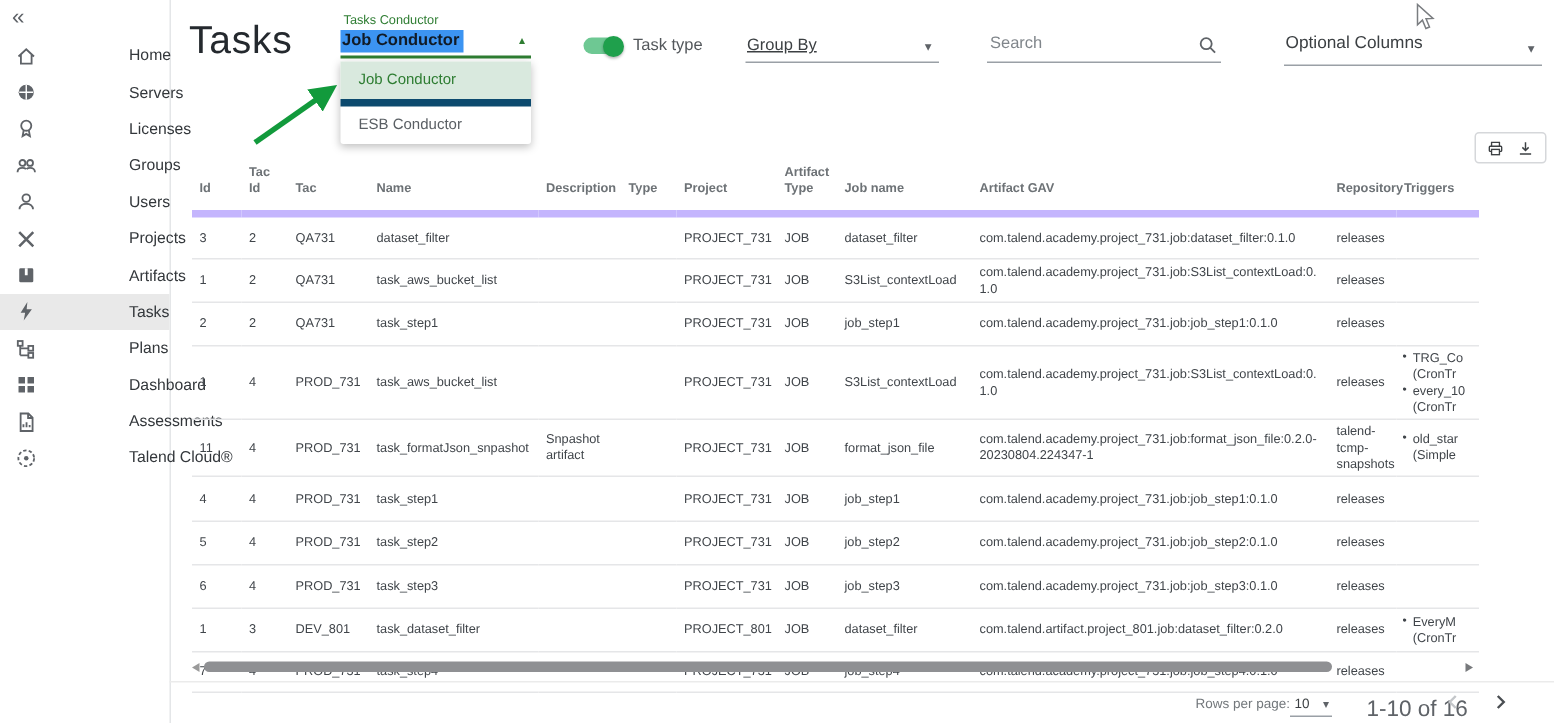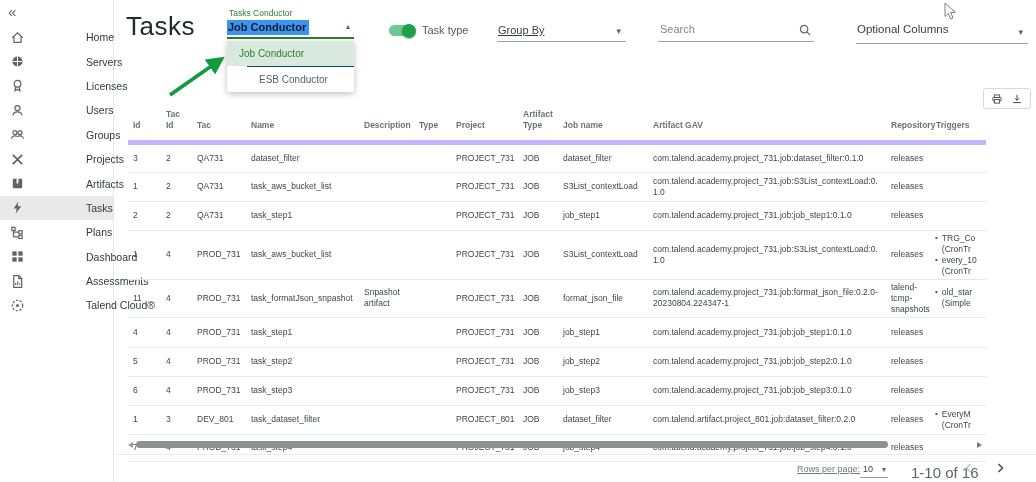--- a/index.html
+++ b/index.html
@@ -17,21 +17,21 @@
   .side-icon{width:15px;height:15px;color:#5f6368;flex:0 0 15px;}
 
   
   .page-title{position:absolute;left:126px;top:11px;font-size:26px;color:#24292e;letter-spacing:.5px;}
   .cond-label{position:absolute;left:229px;top:8px;font-size:8.5px;color:var(--accent-green);}
   .cond-select{position:absolute;left:227px;top:19px;width:127px;height:18px;border-bottom:2px solid var(--accent-green);cursor:pointer;}
   .cond-value{position:absolute;left:0;top:1px;font-size:11px;font-weight:bold;background:var(--selection-blue);color:#111b26;padding:1px 3px 2px 1px;}
   .cond-caret{position:absolute;right:4px;top:3px;font-size:8px;color:var(--accent-green);}
   .cond-menu{position:absolute;left:227px;top:41px;width:127px;background:#fff;box-shadow:0 2px 6px rgba(0,0,0,.25);border-radius:0 0 2px 2px;z-index:5;}
   .cond-menu .opt{height:25px;display:flex;align-items:center;padding-left:12px;font-size:10px;color:#5a5f64;cursor:pointer;}
-  .cond-menu .opt+.opt{border-top:1px solid #0c4a6e;margin-left:20px;}
+  .cond-menu .opt+.opt{border-top:5px solid #0c4a6e;}
   .cond-menu .opt.selected{background:var(--menu-selected-bg);color:var(--accent-green);}
 
   .annot{position:absolute;left:164px;top:50px;width:72px;height:50px;z-index:4;}
 
   
   .toggle{position:absolute;left:389px;top:25px;width:25px;height:11px;border-radius:6px;background:var(--toggle-track-green);cursor:pointer;}
   .toggle .knob{position:absolute;right:-2px;top:-1.5px;width:14px;height:14px;border-radius:50%;background:var(--toggle-green);box-shadow:0 1px 2px rgba(0,0,0,.3);}
   .toggle-label{position:absolute;left:422px;top:24px;font-size:11px;color:#53575b;}
   .groupby{position:absolute;left:497px;top:20px;width:129px;height:21px;border-bottom:1px solid #9aa0a6;font-size:11px;color:#3c4043;cursor:pointer;}
   .groupby>span:first-child{position:absolute;left:1px;top:4px;text-decoration:underline;}
@@ -60,21 +60,21 @@
   .trig+.trig{margin-top:1px;}
 
   
   .hscroll{position:absolute;left:128px;top:441px;width:858px;height:9px;}
   .sb-left{position:absolute;left:0;top:1px;width:0;height:0;border-top:3.5px solid transparent;border-bottom:3.5px solid transparent;border-right:5px solid #9a9a9a;cursor:pointer;}
   .sb-thumb{position:absolute;left:8px;top:0;width:752px;height:7px;border-radius:3.5px;background:#8f9093;cursor:pointer;}
   .sb-right{position:absolute;left:849px;top:1px;width:0;height:0;border-top:3.5px solid transparent;border-bottom:3.5px solid transparent;border-left:5px solid #77797c;cursor:pointer;}
   .footline{position:absolute;left:113px;top:454px;width:923px;border-top:1px solid #ebebeb;}
 
   
-  .rpp-label{position:absolute;left:797px;top:464px;font-size:9px;color:#73787c;text-decoration:underline;}
+  .rpp-label{position:absolute;left:797px;top:464px;font-size:9px;color:#73787c;}
   .rpp-select{position:absolute;left:860px;top:461px;width:28px;height:16px;border-bottom:1px solid #9aa0a6;font-size:9px;color:#3c4043;cursor:pointer;}
   .rpp-select>span:first-child{position:absolute;left:3px;top:3px;}
   .rpp-select .dd-caret{right:2px;top:4px;font-size:8px;}
   .range{position:absolute;left:911px;top:464px;font-size:15px;color:#5f6368;}
   .pg-prev{position:absolute;left:962px;top:461px;width:14px;height:14px;color:#c3c6c9;cursor:default;}
   .pg-next{position:absolute;left:993px;top:461px;width:14px;height:14px;color:#4a4e52;cursor:pointer;}
 
   .cursor{position:absolute;left:944px;top:2px;width:13px;height:19px;z-index:9;}
 </style>
 </head>
@@ -107,35 +107,35 @@
             <svg viewBox="0 0 16 16" fill="none" stroke="currentColor" stroke-width="1.3">
               <circle cx="8" cy="6.2" r="3.6"></circle>
               <path d="M6.2 9.3 L5.4 13.6 L8 12 L10.6 13.6 L9.8 9.3"></path>
             </svg>
           </span>
           <span class="side-label">Licenses</span>
         </div>
         <div class="side-item">
           <span class="side-icon icon">
             <svg viewBox="0 0 16 16" fill="none" stroke="currentColor" stroke-width="1.3">
-              <circle cx="8" cy="5.4" r="2.7"></circle>
-              <path d="M3.2 13.4 C3.2 10.8 5.3 9.4 8 9.4 C10.7 9.4 12.8 10.8 12.8 13.4"></path>
-            </svg>
-          </span>
-          <span class="side-label">Users</span>
-        </div>
-        <div class="side-item">
-          <span class="side-icon icon">
-            <svg viewBox="0 0 16 16" fill="none" stroke="currentColor" stroke-width="1.3">
               <circle cx="5.3" cy="6" r="2.1"></circle>
               <circle cx="10.7" cy="6" r="2.1"></circle>
               <path d="M1.8 12.6 C1.8 10.6 3.4 9.5 5.3 9.5 C6.3 9.5 7.2 9.8 7.8 10.3 M8.2 10.3 C8.8 9.8 9.7 9.5 10.7 9.5 C12.6 9.5 14.2 10.6 14.2 12.6"></path>
             </svg>
           </span>
           <span class="side-label">Groups</span>
+        </div>
+        <div class="side-item">
+          <span class="side-icon icon">
+            <svg viewBox="0 0 16 16" fill="none" stroke="currentColor" stroke-width="1.3">
+              <circle cx="8" cy="5.4" r="2.7"></circle>
+              <path d="M3.2 13.4 C3.2 10.8 5.3 9.4 8 9.4 C10.7 9.4 12.8 10.8 12.8 13.4"></path>
+            </svg>
+          </span>
+          <span class="side-label">Users</span>
         </div>
         <div class="side-item">
           <span class="side-icon icon">
             <svg viewBox="0 0 16 16" fill="none" stroke="currentColor" stroke-width="1.3">
               <path d="M3 3 L13 13 M13 3 L3 13" stroke-width="1.8"></path>
             </svg>
           </span>
           <span class="side-label">Projects</span>
         </div>
         <div class="side-item">

